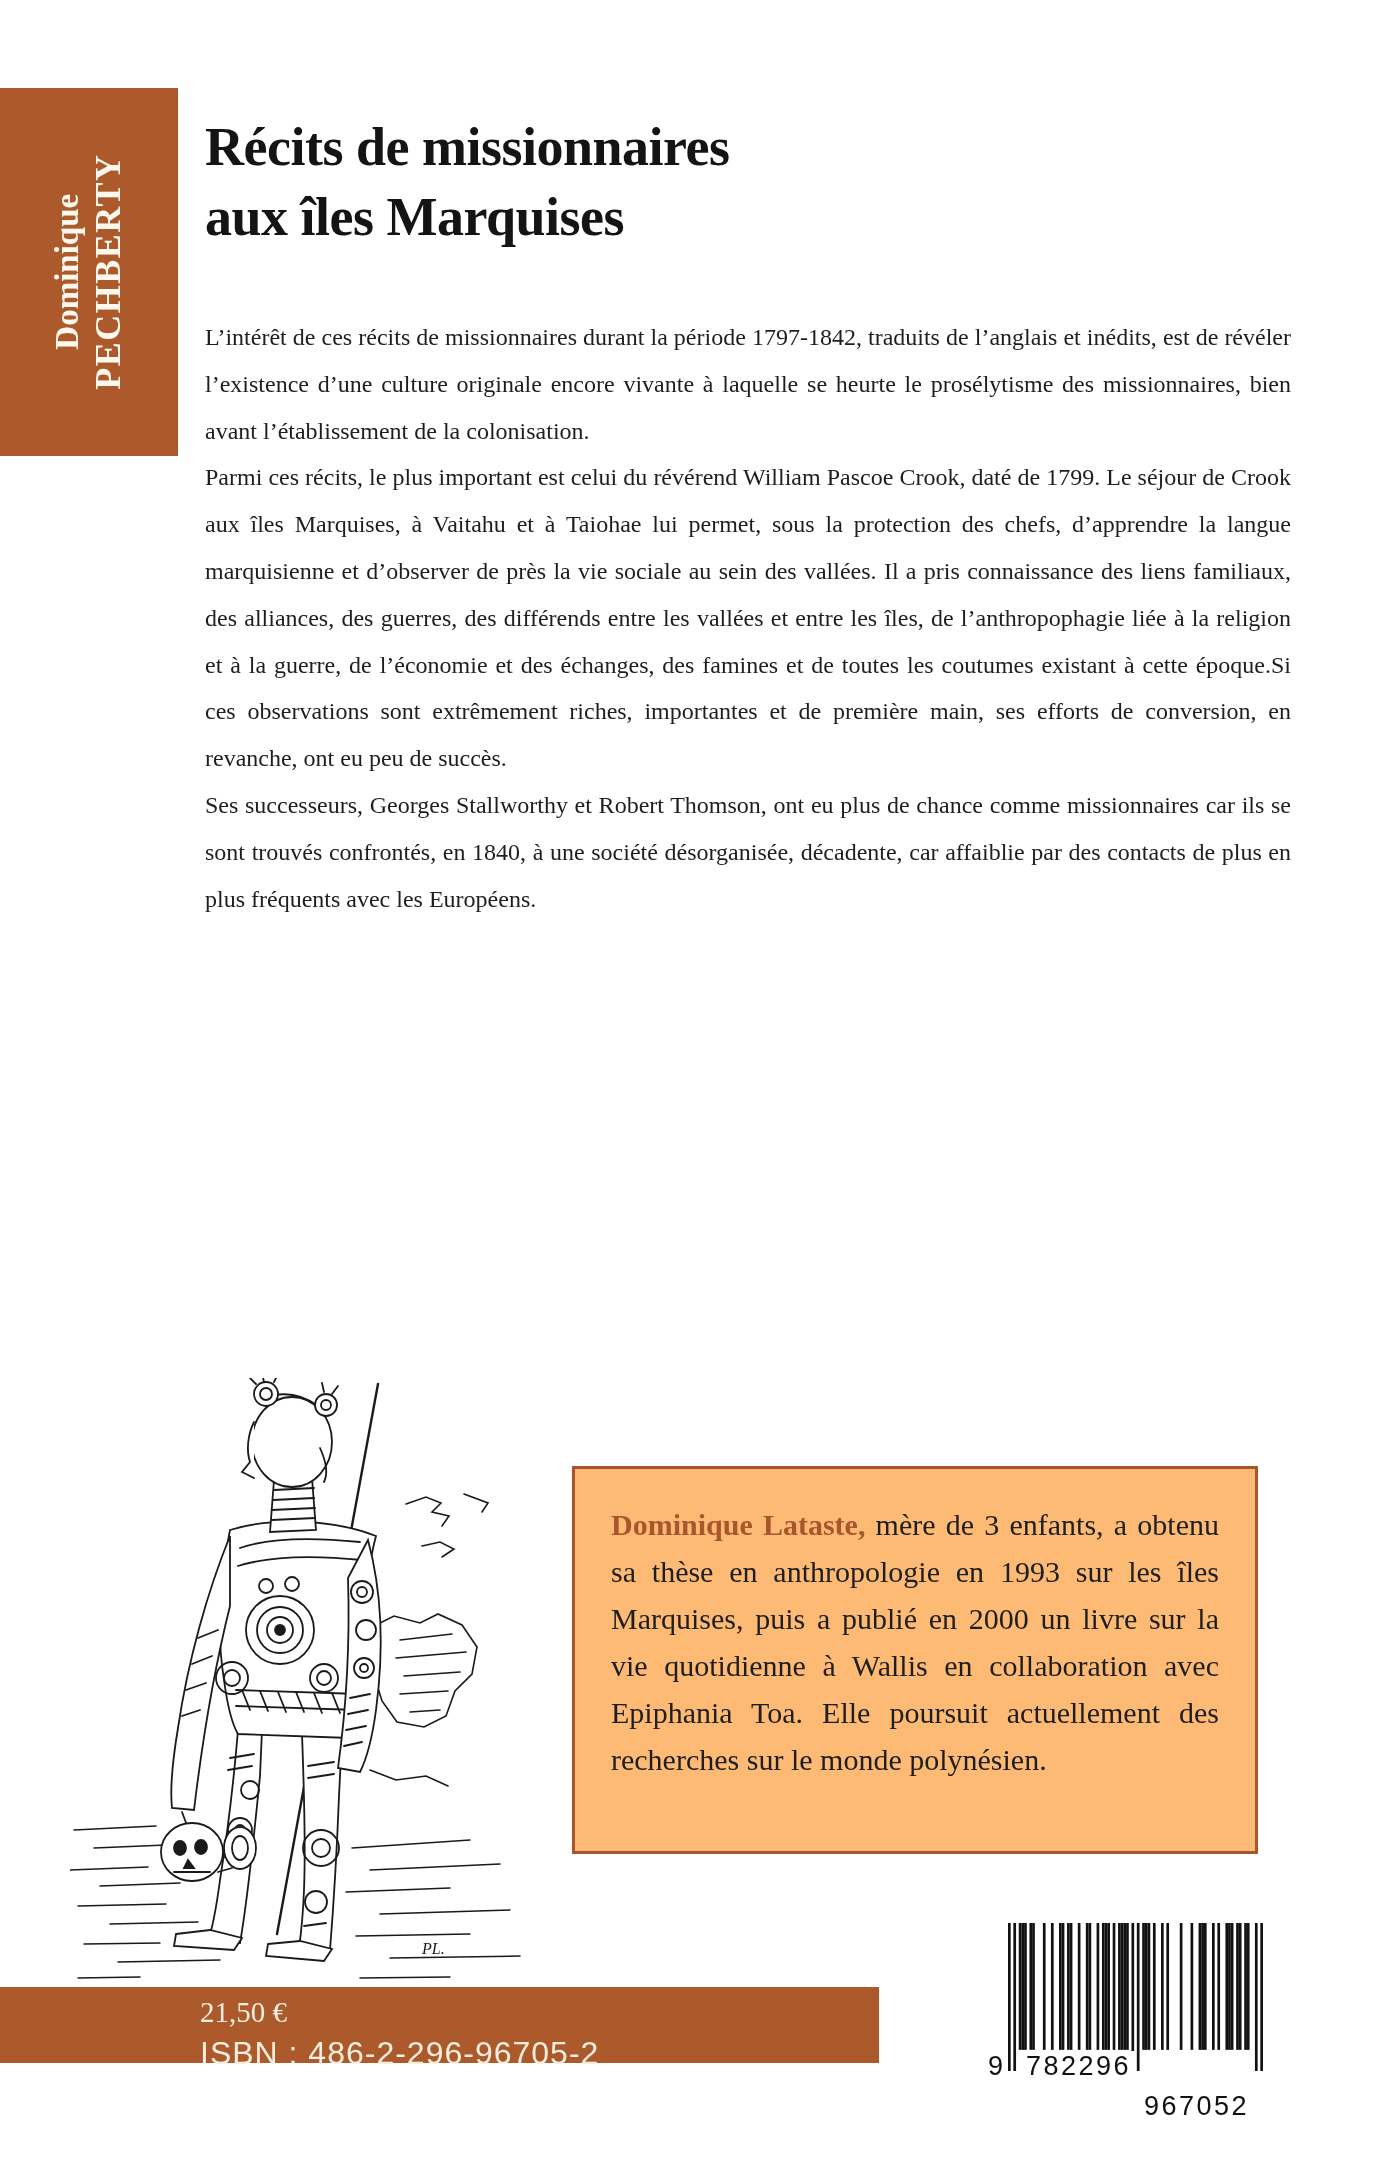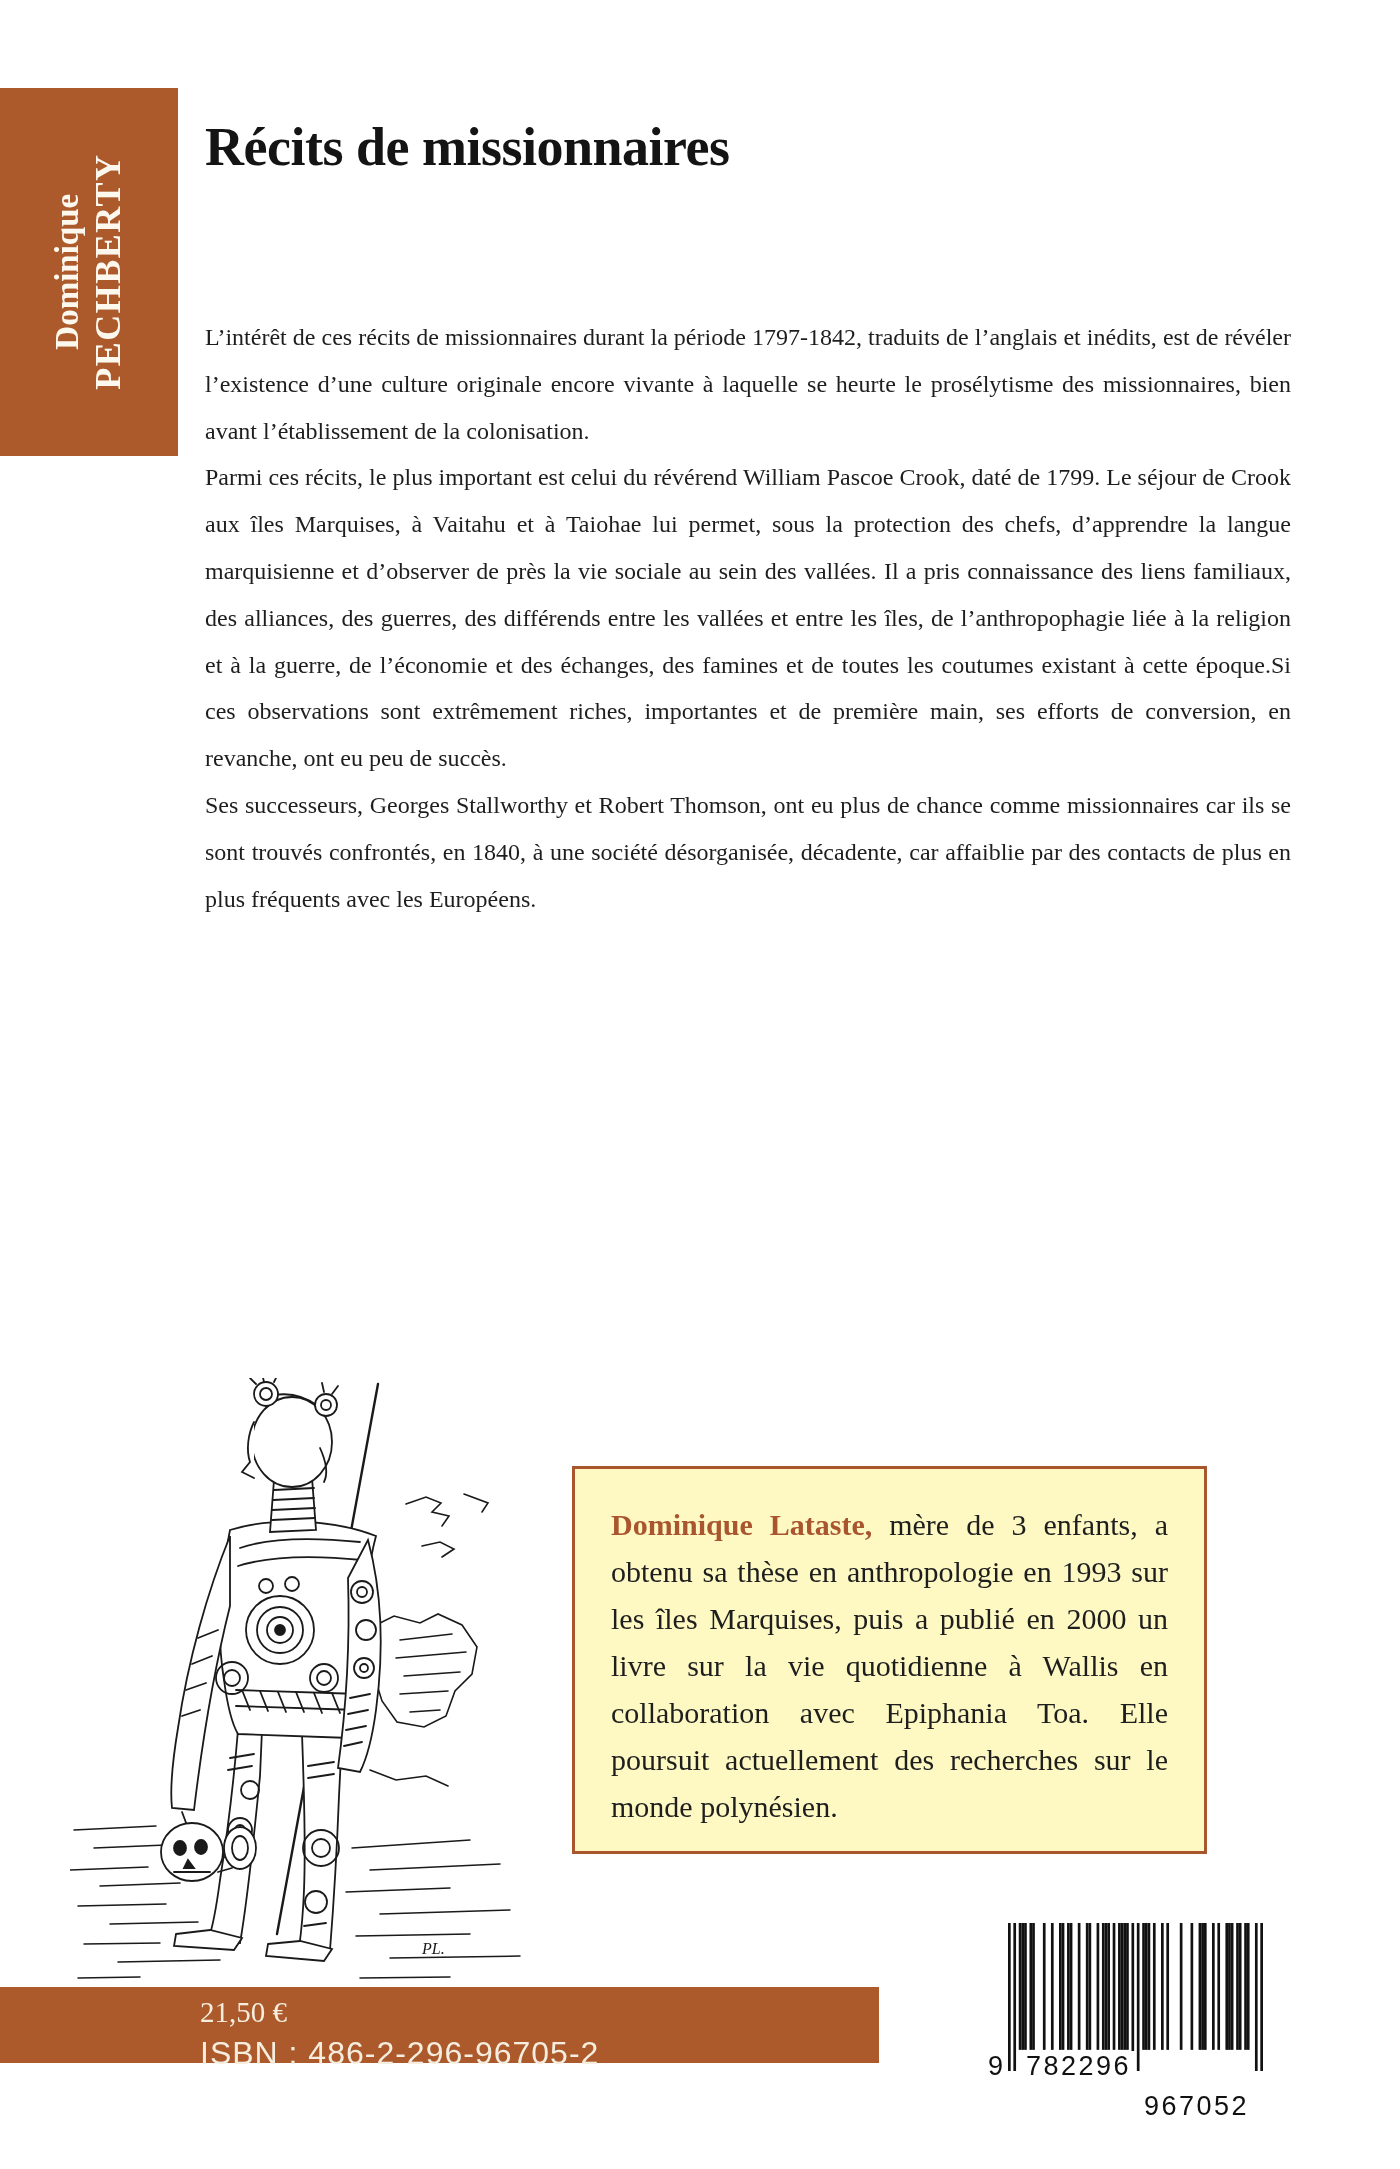--- a/index.html
+++ b/index.html
@@ -41,23 +41,23 @@
   
   .synopsis{
     position:absolute;left:205px;top:314px;width:1086px;
     font-size:24px;line-height:46.8px;
     text-align:justify;
     color:#1e1e1e;
   }
   .synopsis p{margin:0;}
   
   .bio-box{
-    position:absolute;left:572px;top:1466px;width:635px;height:388px;
+    position:absolute;left:572px;top:1466px;width:686px;height:388px;
     border:3px solid var(--accent-border);
-    background:#fef9c3;
+    background:#fdba74;
     padding:32px 36px 0 36px;
   }
   .bio-text{
     font-size:30px;line-height:47px;text-align:justify;color:#1e1e1e;
   }
   .bio-name{color:var(--accent-border);font-weight:700;}
   
   .illustration{
     position:absolute;left:70px;top:1378px;width:480px;height:614px;
   }
@@ -99,20 +99,21 @@
 
 <div class="author-band">
   <div class="author-rot">
     <span class="author-first">Dominique</span>
     <span class="author-last">PECHBERTY</span>
   </div>
 </div>
 
 <div class="title-block">
   <div>Récits de missionnaires</div>
+  <div>aux îles Marquises</div>
 </div>
 
 <div class="synopsis">
   <p>L’intérêt de ces récits de missionnaires durant la période 1797-1842, traduits de l’anglais et inédits, est de révéler l’existence d’une culture originale encore vivante à laquelle se heurte le prosélytisme des missionnaires, bien avant l’établissement de la colonisation.</p>
   <p>Parmi ces récits, le plus important est celui du révérend William Pascoe Crook, daté de 1799. Le séjour de Crook aux îles Marquises, à Vaitahu et à Taiohae lui permet, sous la protection des chefs, d’apprendre la langue marquisienne et d’observer de près la vie sociale au sein des vallées. Il a pris connaissance des liens familiaux, des alliances, des guerres, des différends entre les vallées et entre les îles, de l’anthropophagie liée à la religion et à la guerre, de l’économie et des échanges, des famines et de toutes les coutumes existant à cette époque.Si ces observations sont extrêmement riches, importantes et de première main, ses efforts de conversion, en revanche, ont eu peu de succès.</p>
   <p>Ses successeurs, Georges Stallworthy et Robert Thomson, ont eu plus de chance comme missionnaires car ils se sont trouvés confrontés, en 1840, à une société désorganisée, décadente, car affaiblie par des contacts de plus en plus fréquents avec les Européens.</p>
 </div>
 
 <div class="illustration">
   <svg viewBox="0 0 480 614" fill="none" stroke="#1a1a1a" stroke-width="1.8" stroke-linecap="round">

